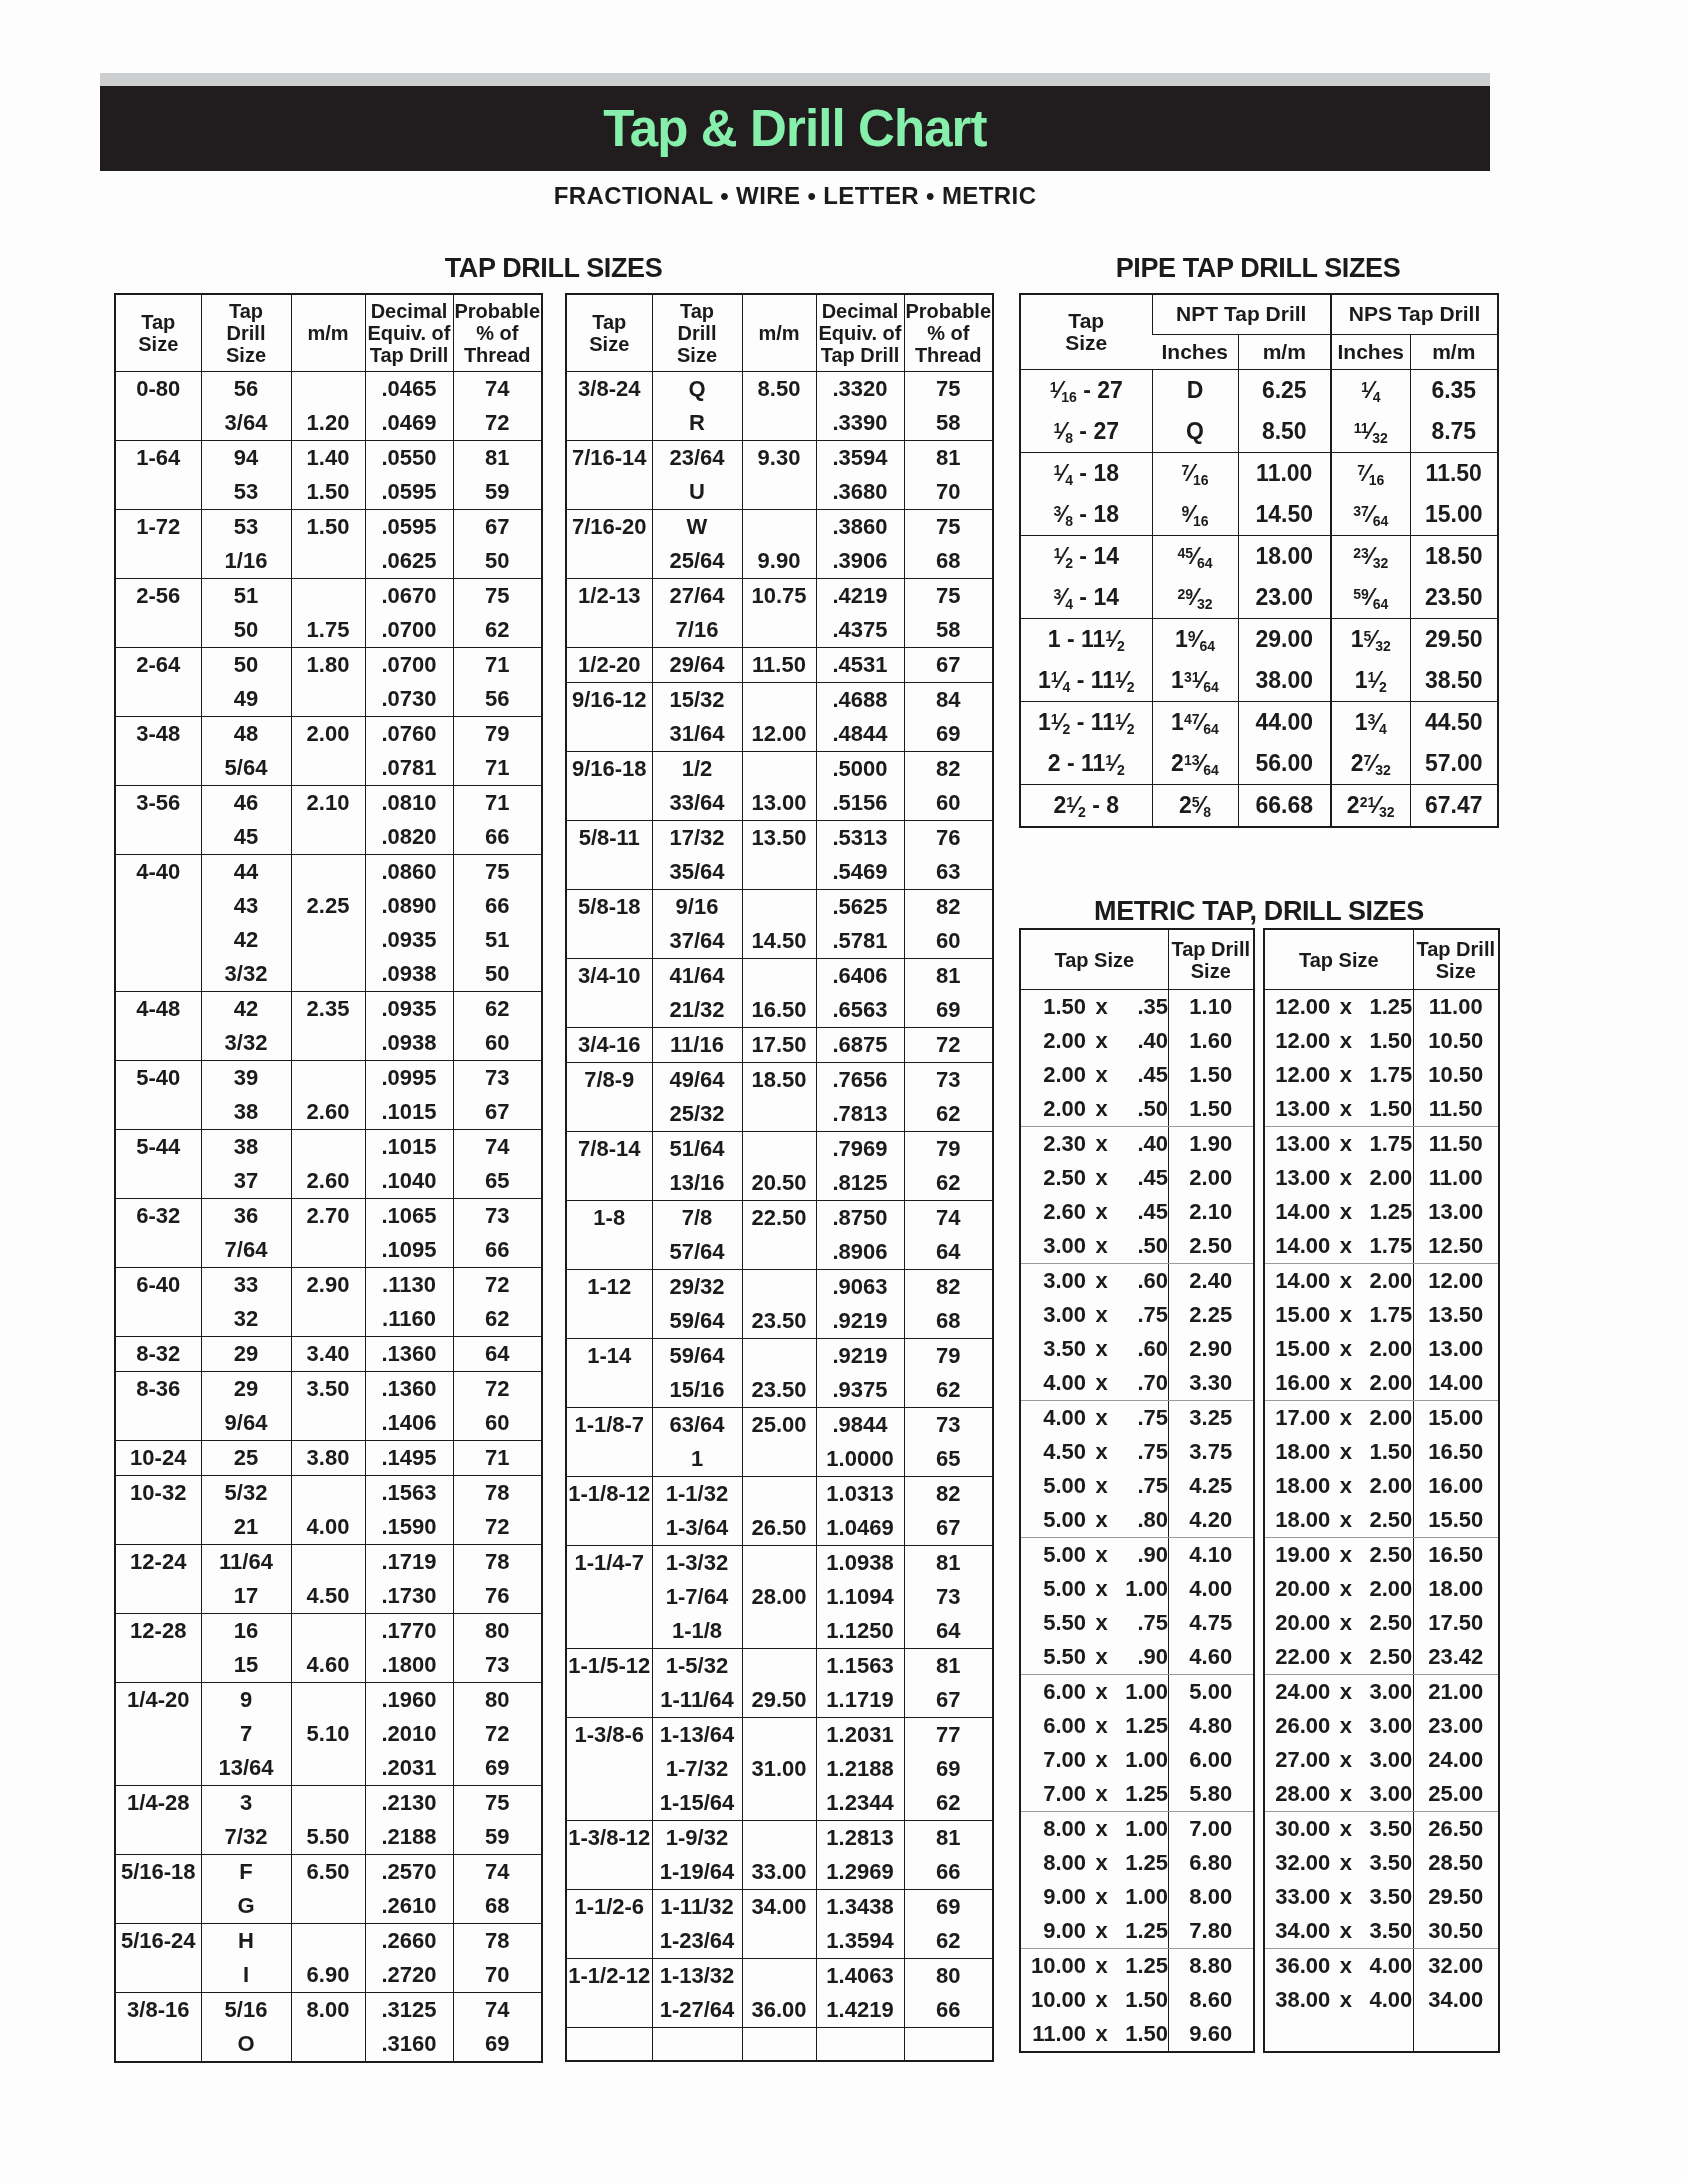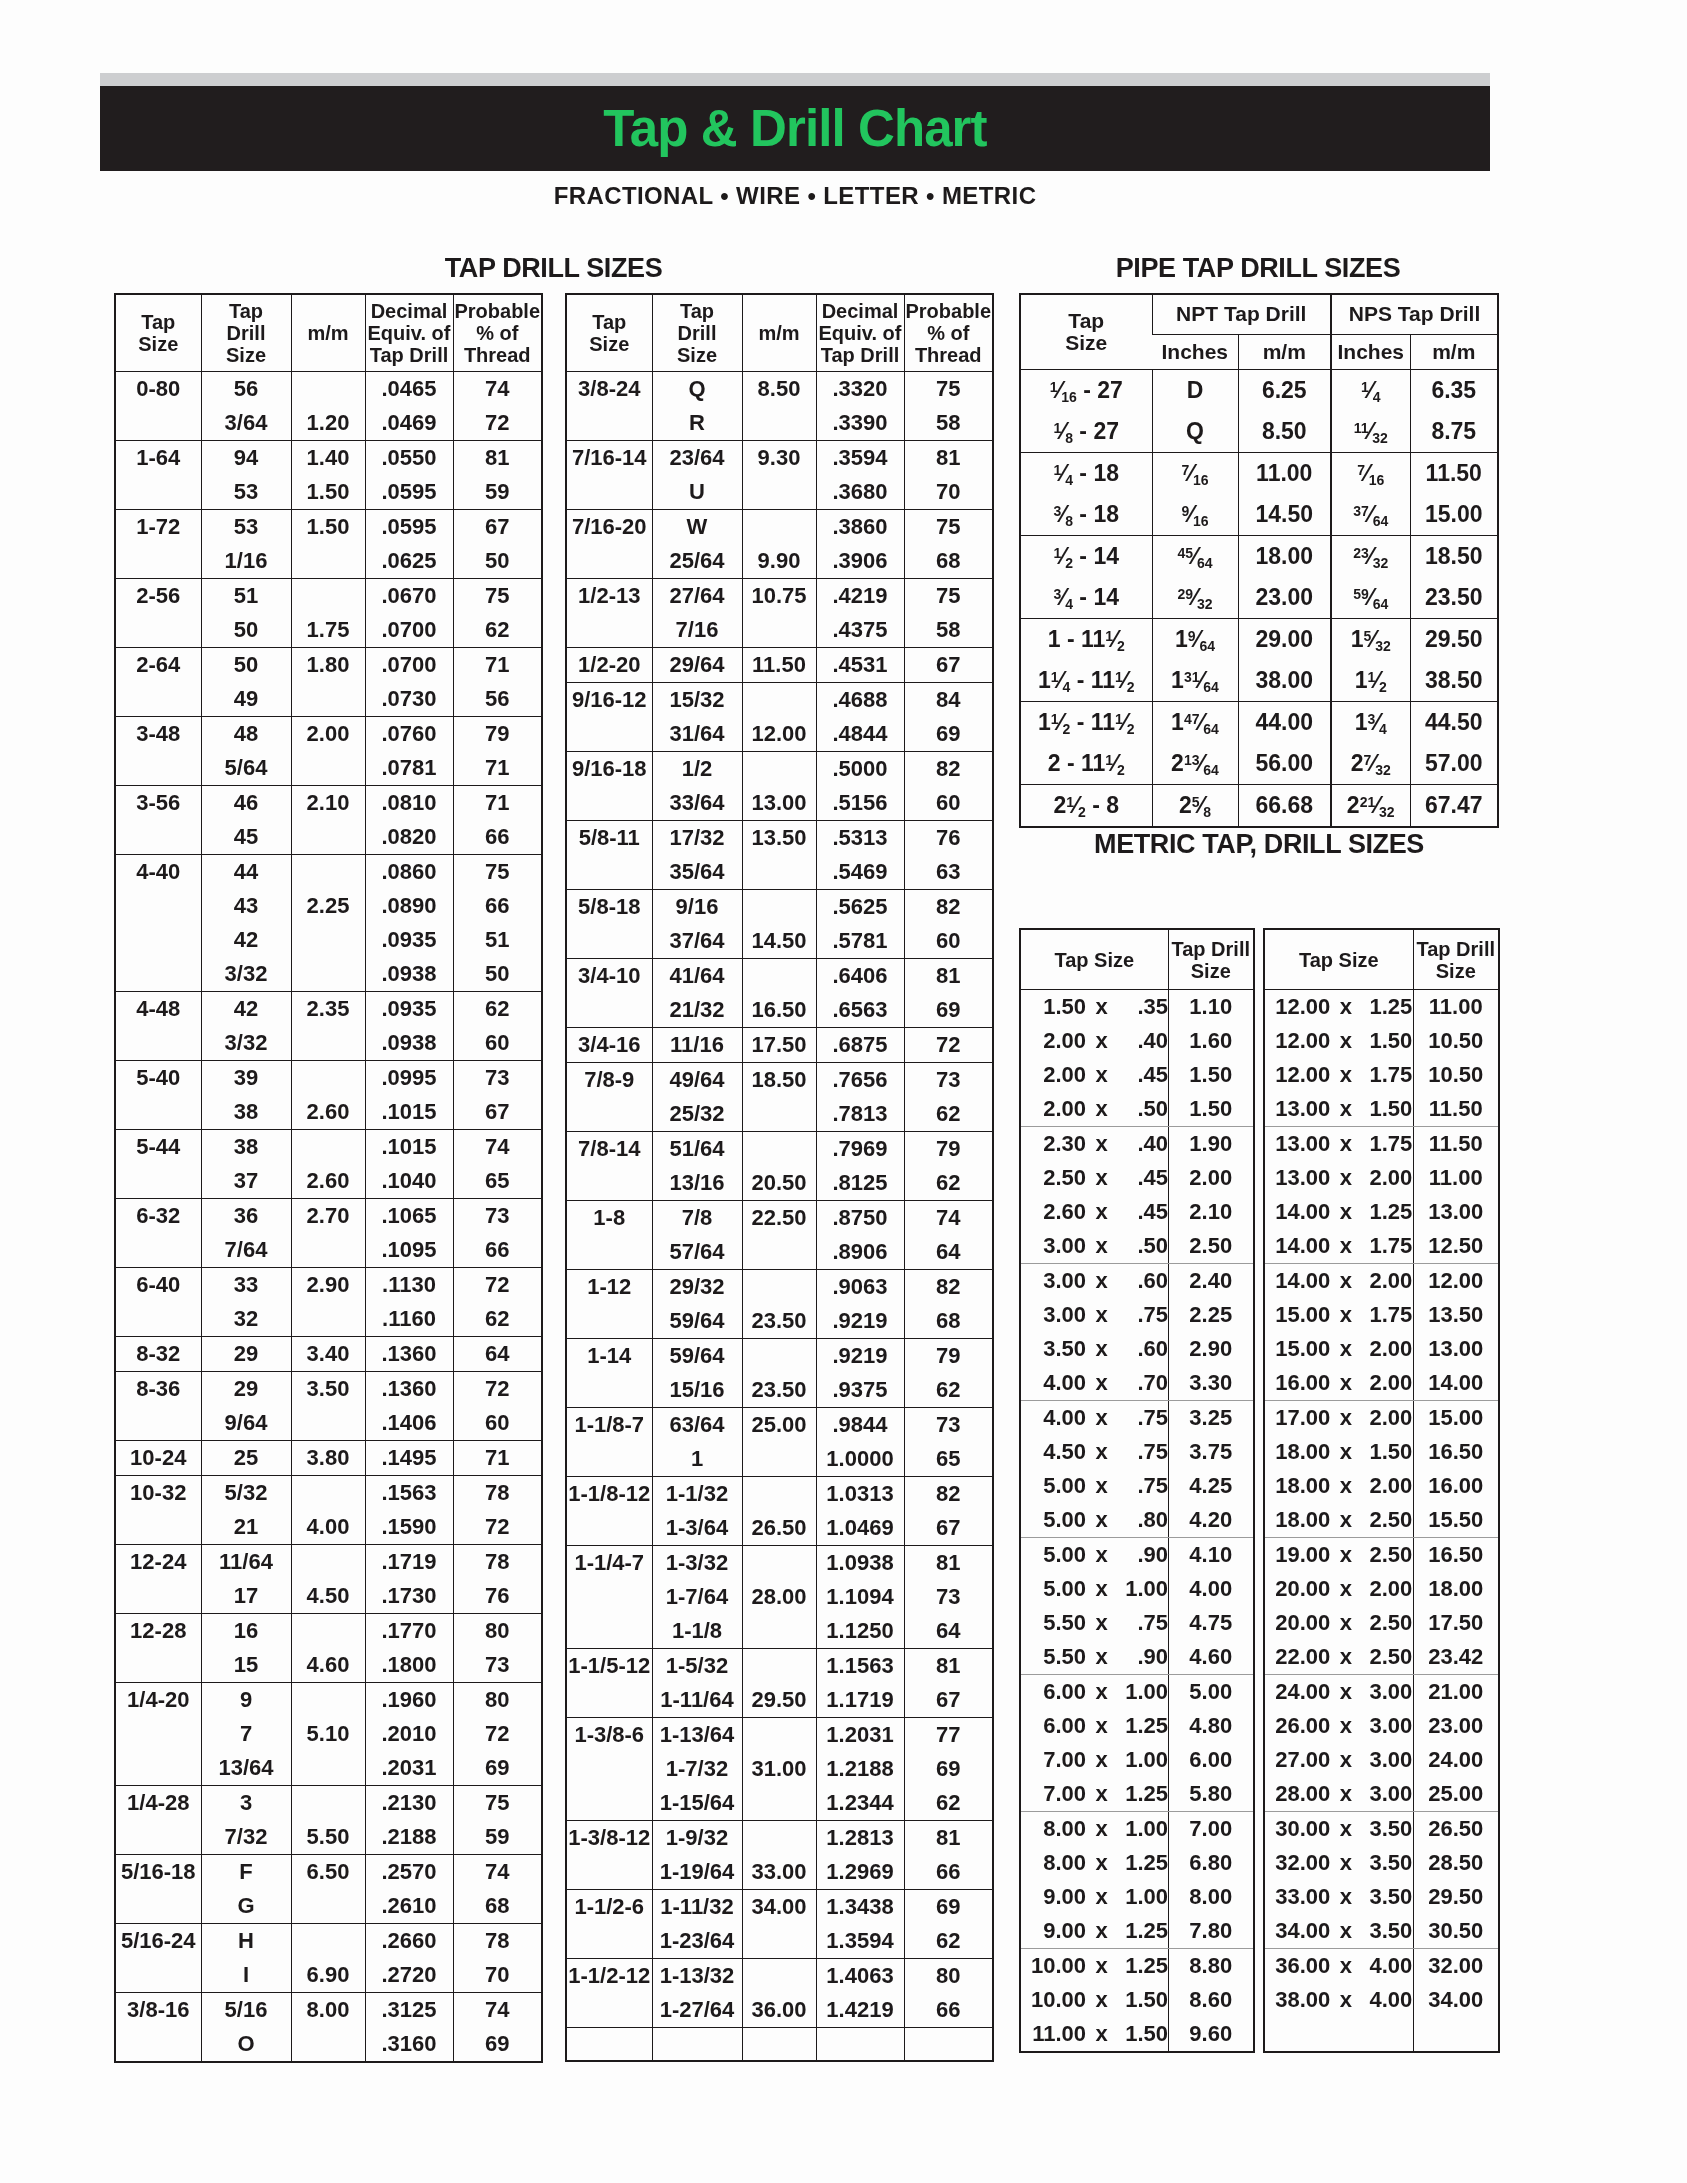--- a/index.html
+++ b/index.html
@@ -5,29 +5,29 @@
   html,body{margin:0;padding:0;background:#e9e9e9;}
   .page{
     position:relative;width:1687px;height:2184px;background:#fdfdfd;
     font-family:"Liberation Sans",sans-serif;color:#1d1a1b;overflow:hidden;
   }
   .gray-strip{position:absolute;left:100px;top:73px;width:1390px;height:13px;background:#cdced0;}
   .title-bar{
     position:absolute;left:100px;top:86px;width:1390px;height:85px;background:#211d1e;
     display:flex;align-items:center;justify-content:center;
   }
-  .title-bar h1{margin:0;color:#22c55e;font-size:51px;font-weight:bold;letter-spacing:-0.9px;}
+  .title-bar h1{margin:0;color:#86efac;font-size:51px;font-weight:bold;letter-spacing:-0.9px;}
   .subtitle{
     position:absolute;left:100px;top:182px;width:1390px;text-align:center;
     font-size:24px;font-weight:bold;letter-spacing:0.4px;
   }
   .section-heading{position:absolute;font-size:27px;font-weight:bold;text-align:center;letter-spacing:-0.4px;margin-top:10px;}
   #heading-tap{left:114px;top:243px;width:879px;}
   #heading-pipe{left:1019px;top:243px;width:478px;}
-  #heading-metric{position:absolute;left:1019px;top:829px;width:480px;text-align:center;font-size:27px;font-weight:bold;letter-spacing:-0.4px;}
+  #heading-metric{position:absolute;left:1019px;top:896px;width:480px;text-align:center;font-size:27px;font-weight:bold;letter-spacing:-0.4px;}
 
   table{border-collapse:collapse;table-layout:fixed;}
   .main-table,.pipe-table,.metric-table{border:2.6px solid #1d1a1b;background:#fdfdfd;padding-left:44px;}
   th,td{padding:0;}
 
   
   .main-table{width:428px;}
   .main-table th,.main-table td{border-left:1.7px solid #1d1a1b;text-align:center;font-weight:bold;}
   .main-table th:first-child,.main-table td.tapcell{border-left:none;}
   .main-table thead th{

